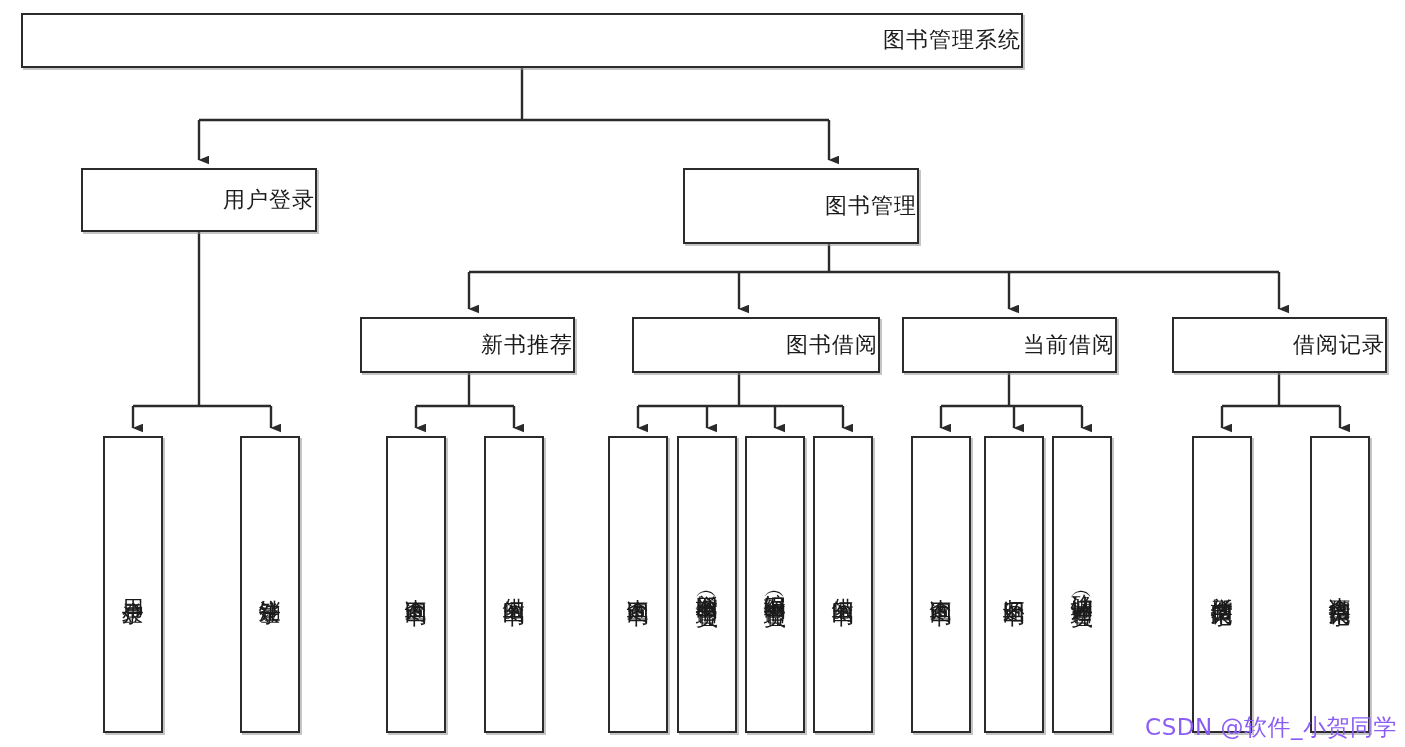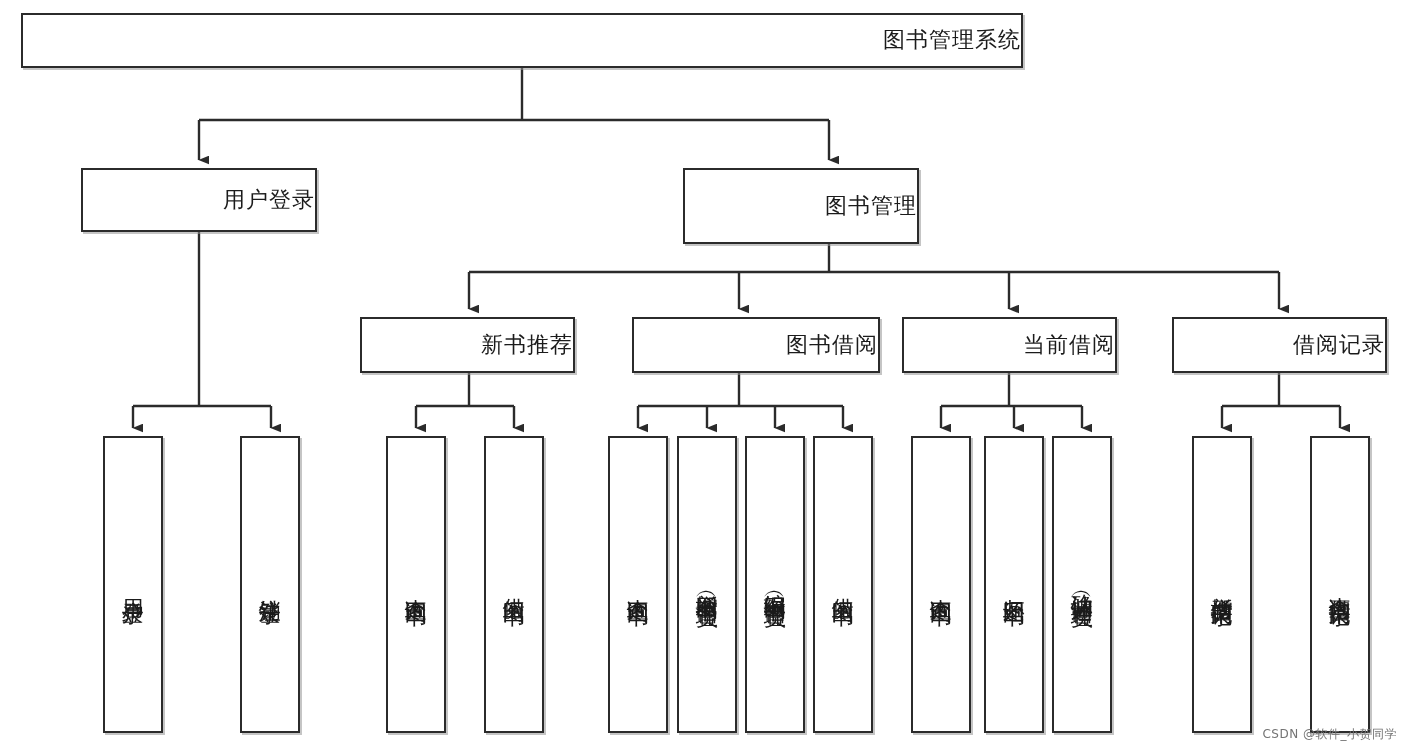--- a/index.html
+++ b/index.html
@@ -55,22 +55,22 @@
   .node.vert .vlabel {
     writing-mode: vertical-rl;
     text-orientation: upright;
     white-space: nowrap;
   }
   .node-root { font-size: 22px; }
   .watermark {
     position: absolute;
     right: 8px;
     bottom: 4px;
-    font-size: 12px;
-    color: #737373;
+    font-size: 23px;
+    color: #8b5cf6;
     letter-spacing: 0.5px;
     white-space: nowrap;
     user-select: none;
   }
 </style>
 </head>
 <body>
 
 <div id="diagram-root">
 

